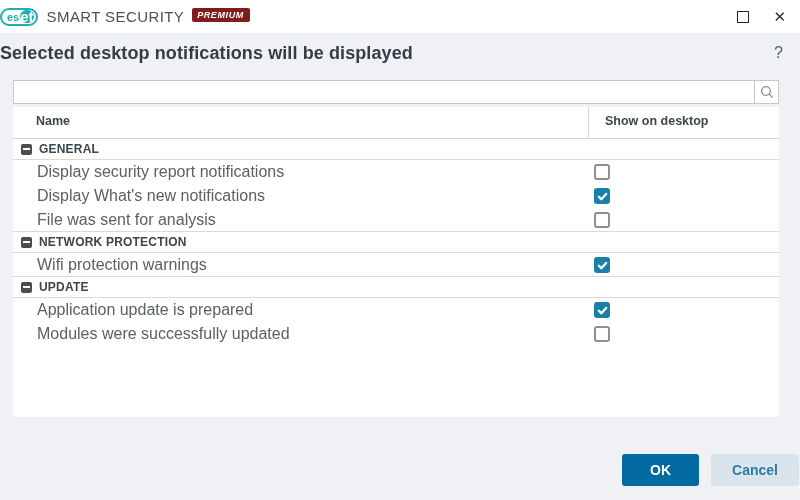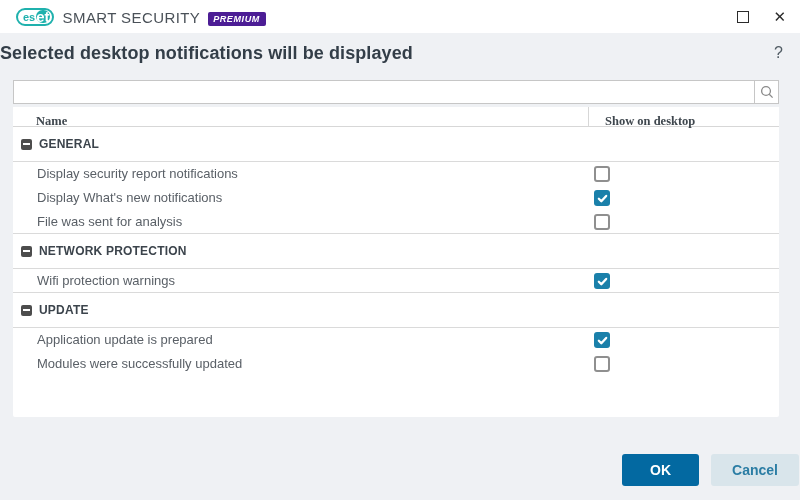--- a/index.html
+++ b/index.html
@@ -9,34 +9,34 @@
     background:#eff1f4;
     position:relative;
     -webkit-font-smoothing:antialiased;
   }
 
   
   .topbar {
     position:absolute; left:0; top:0; width:800px; height:33px;
     background:#ffffff; display:flex; align-items:center;
   }
-  .brand { display:flex; align-items:flex-end; margin-left:16px; }
+  .brand { display:flex; align-items:flex-start; margin-left:0; }
   .logo-pill {
     display:inline-flex; align-items:center; height:18px;
     border:2px solid #1fb1ad; border-radius:10px;
     padding:0 2px 0 5px; background:#fff;
   }
   .logo-es { color:#1fb1ad; font-weight:700; font-size:11px; letter-spacing:0; line-height:14px; }
   .logo-et {
     background:#1fb1ad; color:#fff; font-weight:700; font-size:15px;
     border-radius:7px; padding:0 0; margin-left:1px; line-height:13px;
   }
   .product { margin-left:9px; font-size:15px; color:#4a5158; letter-spacing:0.4px; }
   .edition {
-    margin-left:8px; background:#4c1d95; color:#ffffff;
+    margin-left:8px; background:#7f1d1d; color:#ffffff;
     font-size:9px; font-weight:700; font-style:italic;
     padding:2px 6px 2px 5px; border-radius:2px; letter-spacing:0.6px;
   }
   .wincontrols {
     position:absolute; right:14px; top:0; height:33px;
     display:flex; align-items:center; gap:24px;
   }
   .maxbtn { width:12px; height:12px; border:1px solid #2b2b2b; display:inline-block; cursor:default; }
   .closebtn { font-size:15px; color:#2b2b2b; line-height:1; cursor:default; }
 
@@ -61,47 +61,47 @@
   .searchbtn {
     width:24px; border-left:1px solid #c6c6c6;
     display:flex; align-items:center; justify-content:center;
   }
 
   
   .table {
     position:absolute; left:13px; top:107px; width:766px; height:310px;
     background:#ffffff; border-radius:0 0 2px 2px;
   }
-  .thead { position:relative; height:20px; border-bottom:1px solid #d7d7d7;font-family:Liberation Serif, serif; }
+  .thead { position:relative; height:32px; border-bottom:1px solid #d7d7d7; }
   .th-name {
     position:absolute; left:23px; top:0; line-height:28px;
     font-size:12.5px; font-weight:700; color:#3f474e;
   }
   .th-show {
     position:absolute; left:575px; top:0; bottom:0; padding-left:16px;
     border-left:1px solid #d7d7d7; line-height:28px;
     font-size:12.5px; font-weight:700; color:#3f474e;
   }
   .section-header {
-    height:36px; display:flex; align-items:center; padding-left:8px;
+    height:22px; display:flex; align-items:center; padding-left:8px;
     border-top:1px solid #dadada; border-bottom:1px solid #dadada;
     margin-top:-1px; background:#ffffff;
   }
   .collapse-icon {
     width:11px; height:11px; background:#4d4d4d; border-radius:2px;
     display:inline-flex; align-items:center; justify-content:center; flex:none;
   }
   .collapse-icon::before { content:""; width:7px; height:2px; background:#ffffff; display:block; }
   .section-label {
     margin-left:7px; font-size:12px; font-weight:700; color:#3c444c; letter-spacing:0.2px;
   }
   .row { position:relative; height:24px; }
   .row-label {
     position:absolute; left:24px; top:0; line-height:24px;
-    font-size:13px; color:#5a6067;
+    font-size:16px; color:#5a6067;
   }
   .cbx {
     position:absolute; left:581px; top:4px; width:16px; height:16px;
     border-radius:3px; cursor:default;
   }
   .cbx.unchecked { background:#ffffff; border:2px solid #8f8f8f; }
   .cbx.checked {
     background:#1a80aa; display:flex; align-items:center; justify-content:center;
   }
 

